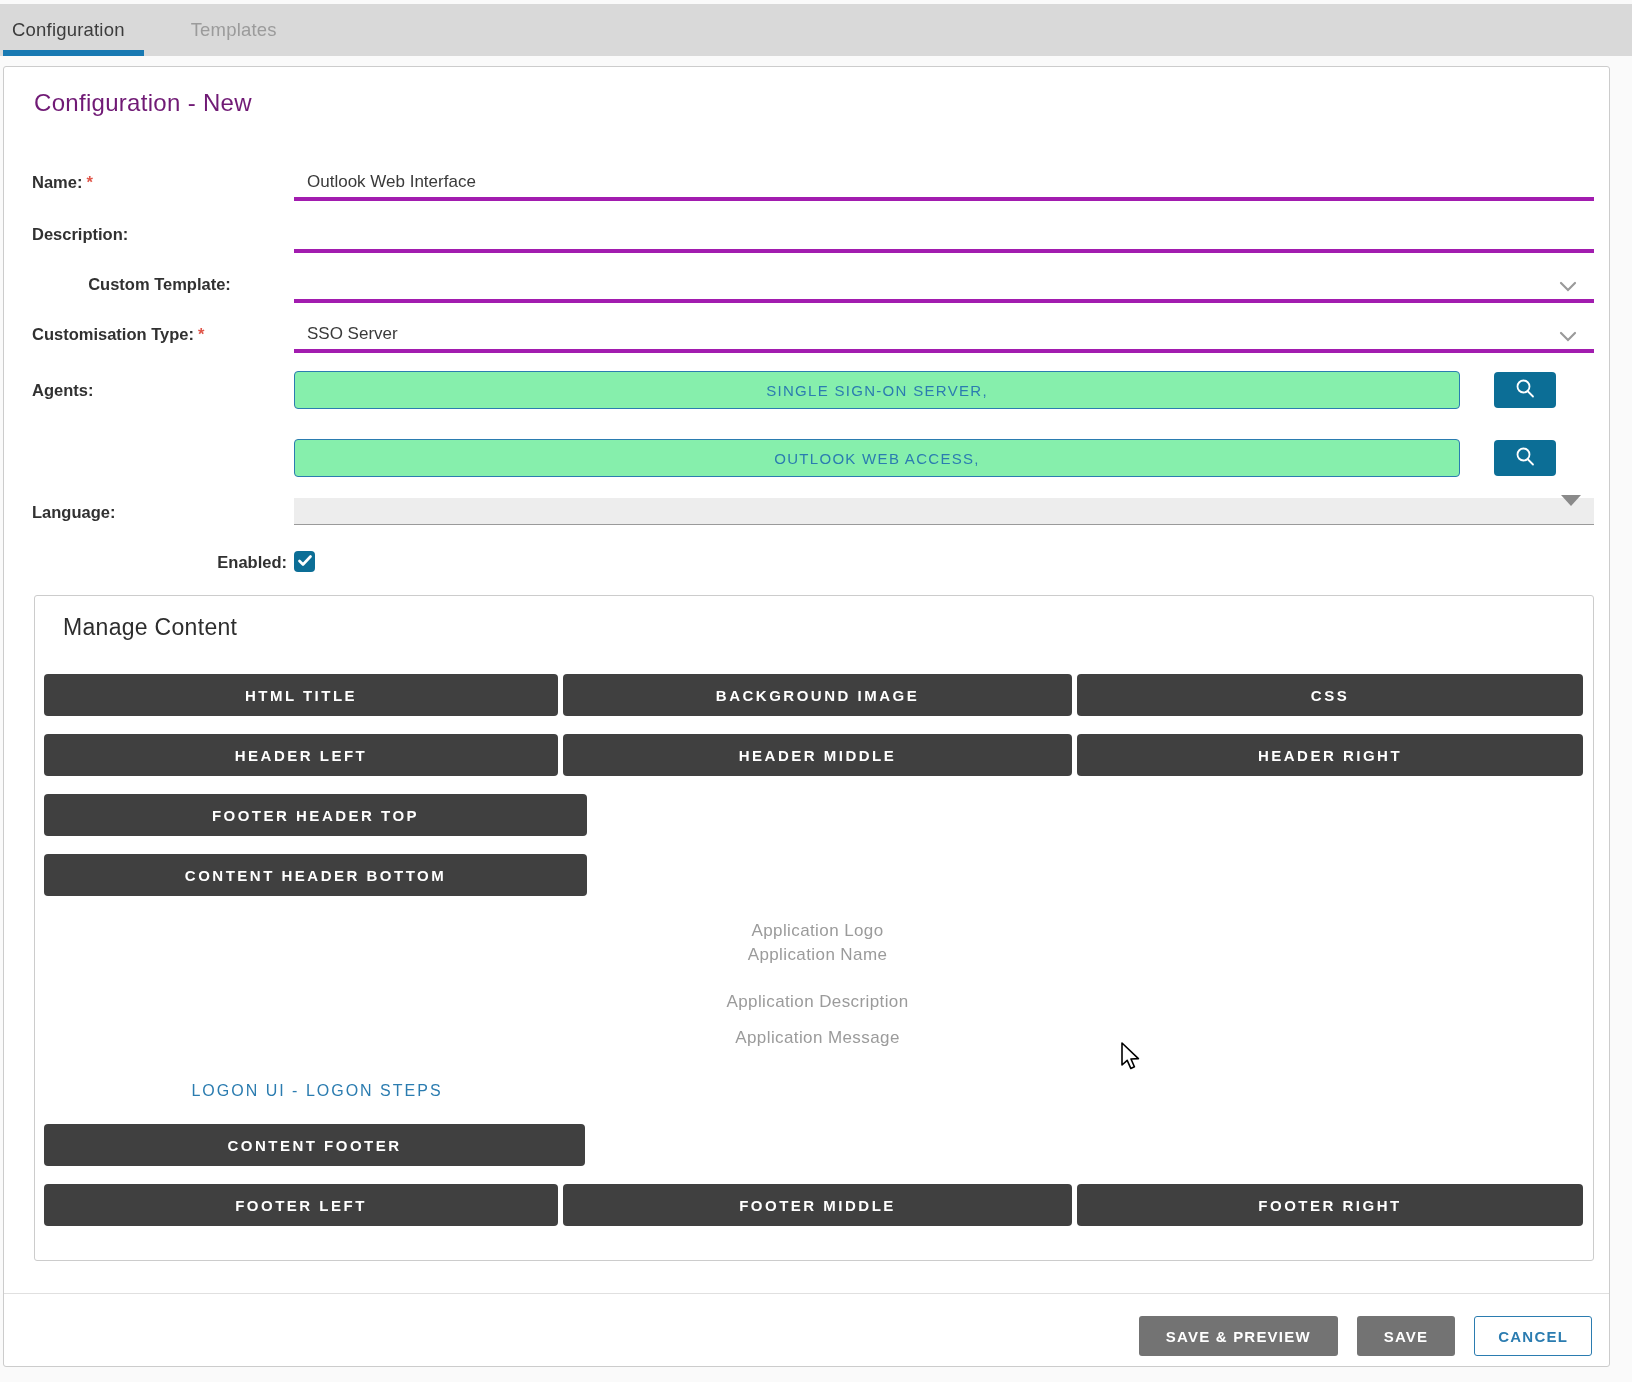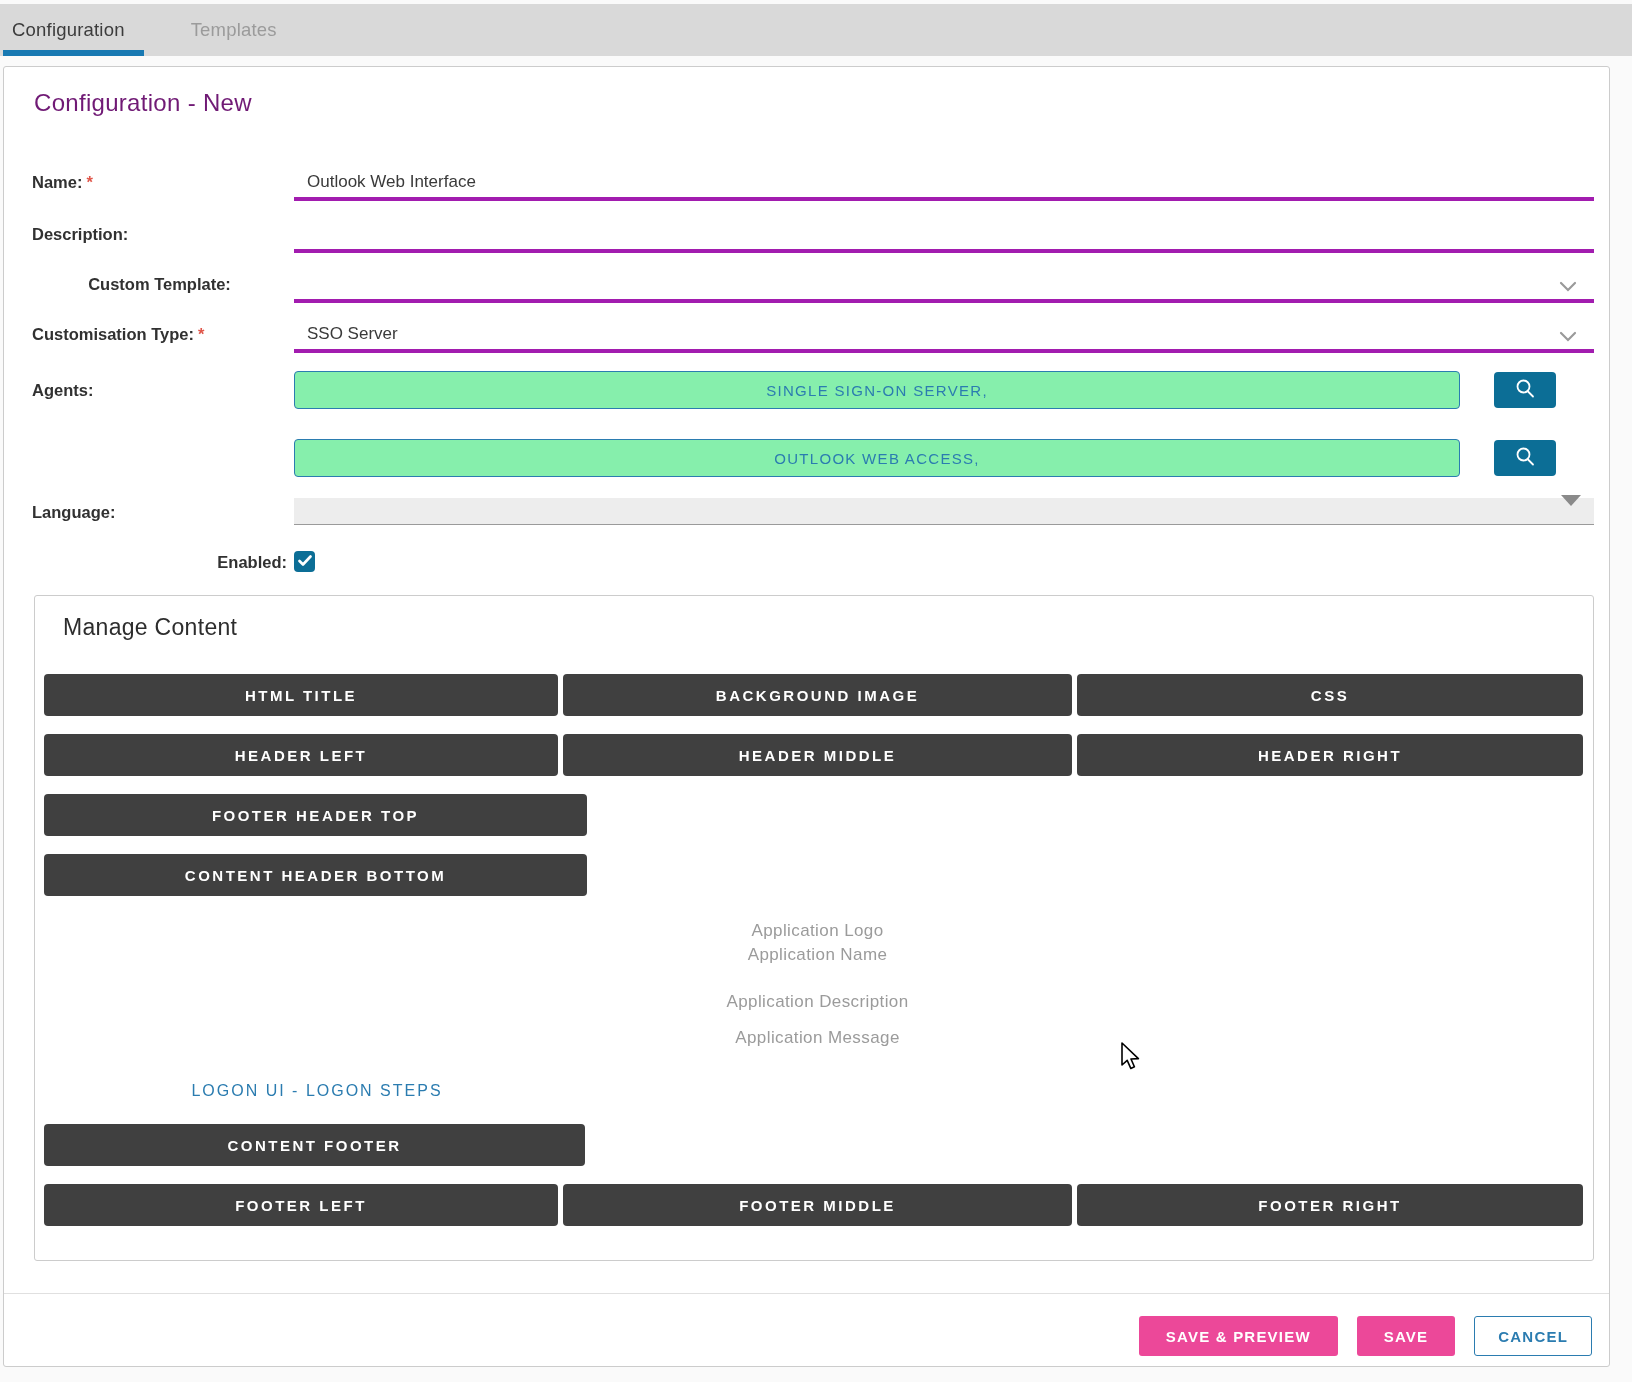--- a/index.html
+++ b/index.html
@@ -120,21 +120,21 @@
   .actions {
     position:absolute; top:1249px; right:17px; height:40px;
     display:flex; gap:19px;
   }
   .abtn {
     height:40px; border-radius:3px; font-size:15px; font-weight:700;
     letter-spacing:1.2px; cursor:pointer;
     font-family:"Liberation Sans", sans-serif;
     display:flex; align-items:center; justify-content:center;
   }
-  .abtn.primary { background:#ec4899; color:#fff; border:none; padding:0 27px; }
+  .abtn.primary { background:#737373; color:#fff; border:none; padding:0 27px; }
   .abtn.outline { background:#fff; color:#2b7cb0; border:1px solid #2b7cb0; padding:0 23px; }
 
   .cursor { position:absolute; left:1120px; top:1042px; pointer-events:none; }
 </style>
 </head>
 <body>
 
 <div class="tabbar">
   <div class="tab active">
     <span>Configuration</span>

